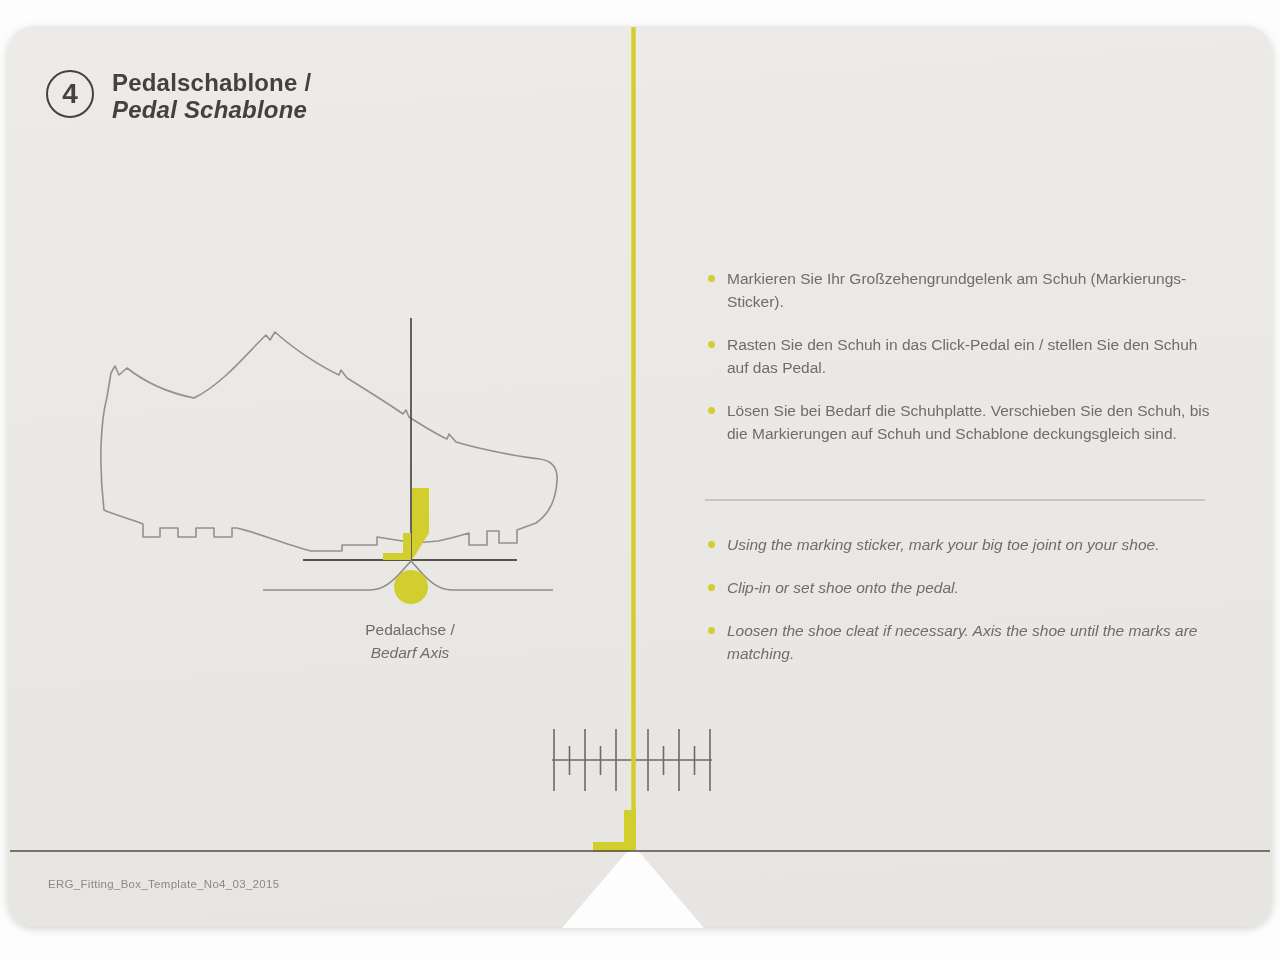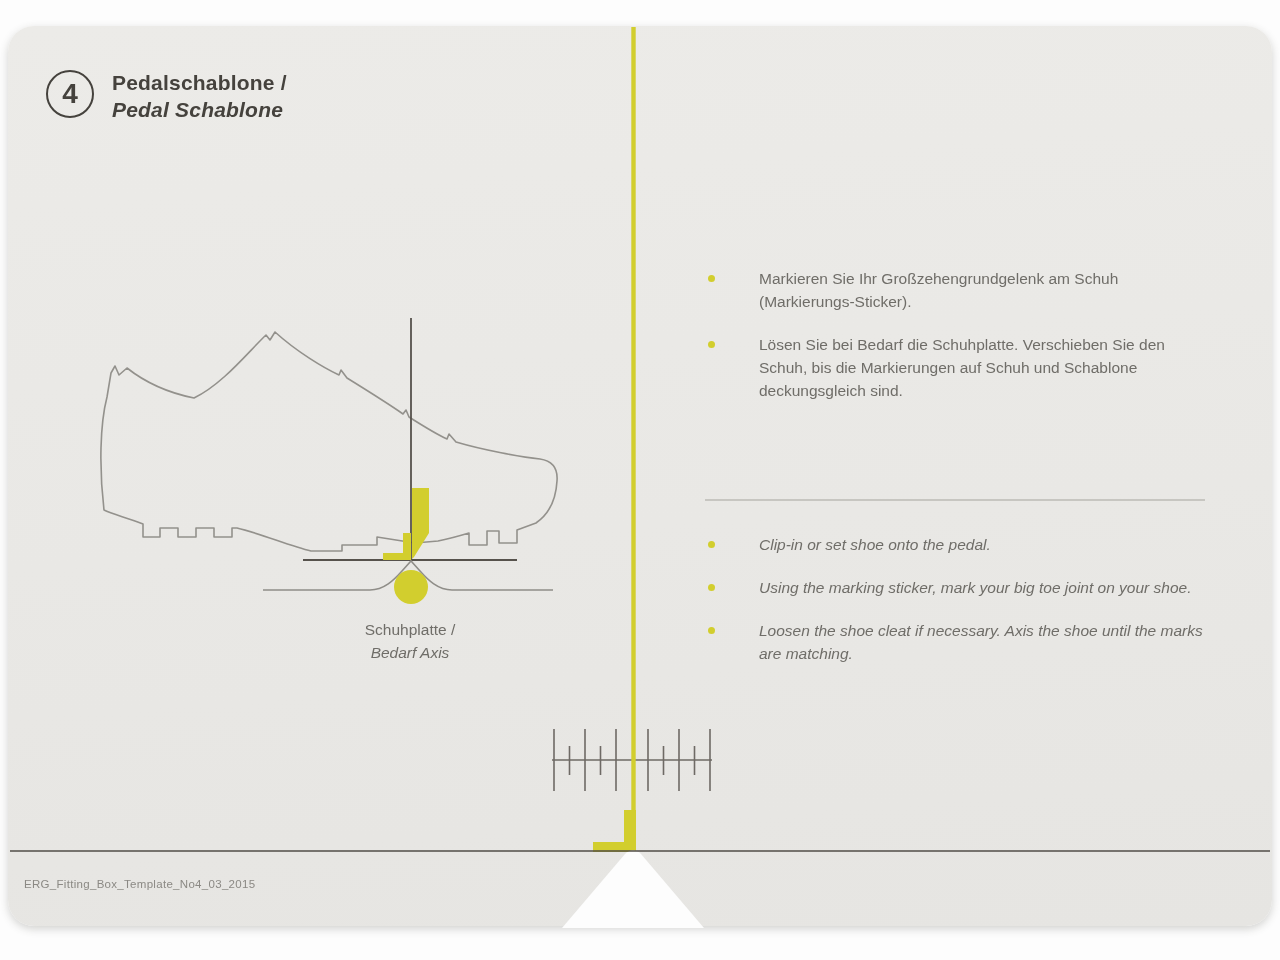--- a/index.html
+++ b/index.html
@@ -41,42 +41,41 @@
     border-radius:50%;
     display:flex; align-items:center; justify-content:center;
     font-size:28px; font-weight:bold;
     color:var(--title-text);
     background:transparent;
   }
   .title-block{
     position:absolute;
     left:112px; top:69px;
     color:var(--title-text);
-    font-size:21px;
+    font-size:24px;
     font-weight:bold;
     line-height:27px;
     letter-spacing:0.2px;
   }
   .title-line2{font-style:italic;}
   
   .instr-col{
     position:absolute;
     left:708px;
     width:502px;
     color:var(--body-text);
     font-size:15.5px;
     line-height:23px;
   }
   .instr-de{top:267px;}
   .instr-en{top:533px; font-style:italic;}
   .instr-item{
     display:flex;
     align-items:flex-start;
     margin-bottom:20px;
-    gap:32px;
   }
   .bullet{
     flex:0 0 auto;
     width:7px; height:7px;
     border-radius:50%;
     background:var(--accent-yellow);
     margin:8px 12px 0 0;
   }
   .instr-text{display:block;}
   
@@ -86,21 +85,21 @@
     width:220px;
     text-align:center;
     color:var(--body-text);
     font-size:15.5px;
     line-height:23px;
   }
   .caption-line2{font-style:italic;}
   
   .footer-text{
     position:absolute;
-    left:24px; top:878px;
+    left:48px; top:878px;
     font-size:11.5px;
     letter-spacing:0.3px;
     color:#8b8984;
   }
 </style>
 </head>
 <body>
 
 <div class="card"></div>
 
@@ -173,37 +172,41 @@
   <div class="title-line2">Pedal Schablone</div>
 </div>
 
 <div class="instr-col instr-de">
   <div class="instr-item">
     <span class="bullet"></span>
     <span class="instr-text">Markieren Sie Ihr Großzehengrundgelenk am Schuh (Markierungs-Sticker).</span>
   </div>
   <div class="instr-item">
     <span class="bullet"></span>
+    <span class="instr-text">Rasten Sie den Schuh in das Click-Pedal ein / stellen Sie den Schuh auf das Pedal.</span>
+  </div>
+  <div class="instr-item">
+    <span class="bullet"></span>
     <span class="instr-text">Lösen Sie bei Bedarf die Schuhplatte. Verschieben Sie den Schuh, bis die Markierungen auf Schuh und Schablone deckungsgleich sind.</span>
   </div>
 </div>
 
 <div class="instr-col instr-en">
   <div class="instr-item">
     <span class="bullet"></span>
+    <span class="instr-text">Using the marking sticker, mark your big toe joint on your shoe.</span>
+  </div>
+  <div class="instr-item">
+    <span class="bullet"></span>
     <span class="instr-text">Clip-in or set shoe onto the pedal.</span>
   </div>
   <div class="instr-item">
     <span class="bullet"></span>
-    <span class="instr-text">Using the marking sticker, mark your big toe joint on your shoe.</span>
-  </div>
-  <div class="instr-item">
-    <span class="bullet"></span>
     <span class="instr-text">Loosen the shoe cleat if necessary. Axis the shoe until the marks are matching.</span>
   </div>
 </div>
 
 <div class="diagram-caption">
-  <div class="caption-line1">Schuhplatte /</div>
+  <div class="caption-line1">Pedalachse /</div>
   <div class="caption-line2">Bedarf Axis</div>
 </div>
 
 <div class="footer-text">ERG_Fitting_Box_Template_No4_03_2015</div>
 
 </body></html>

